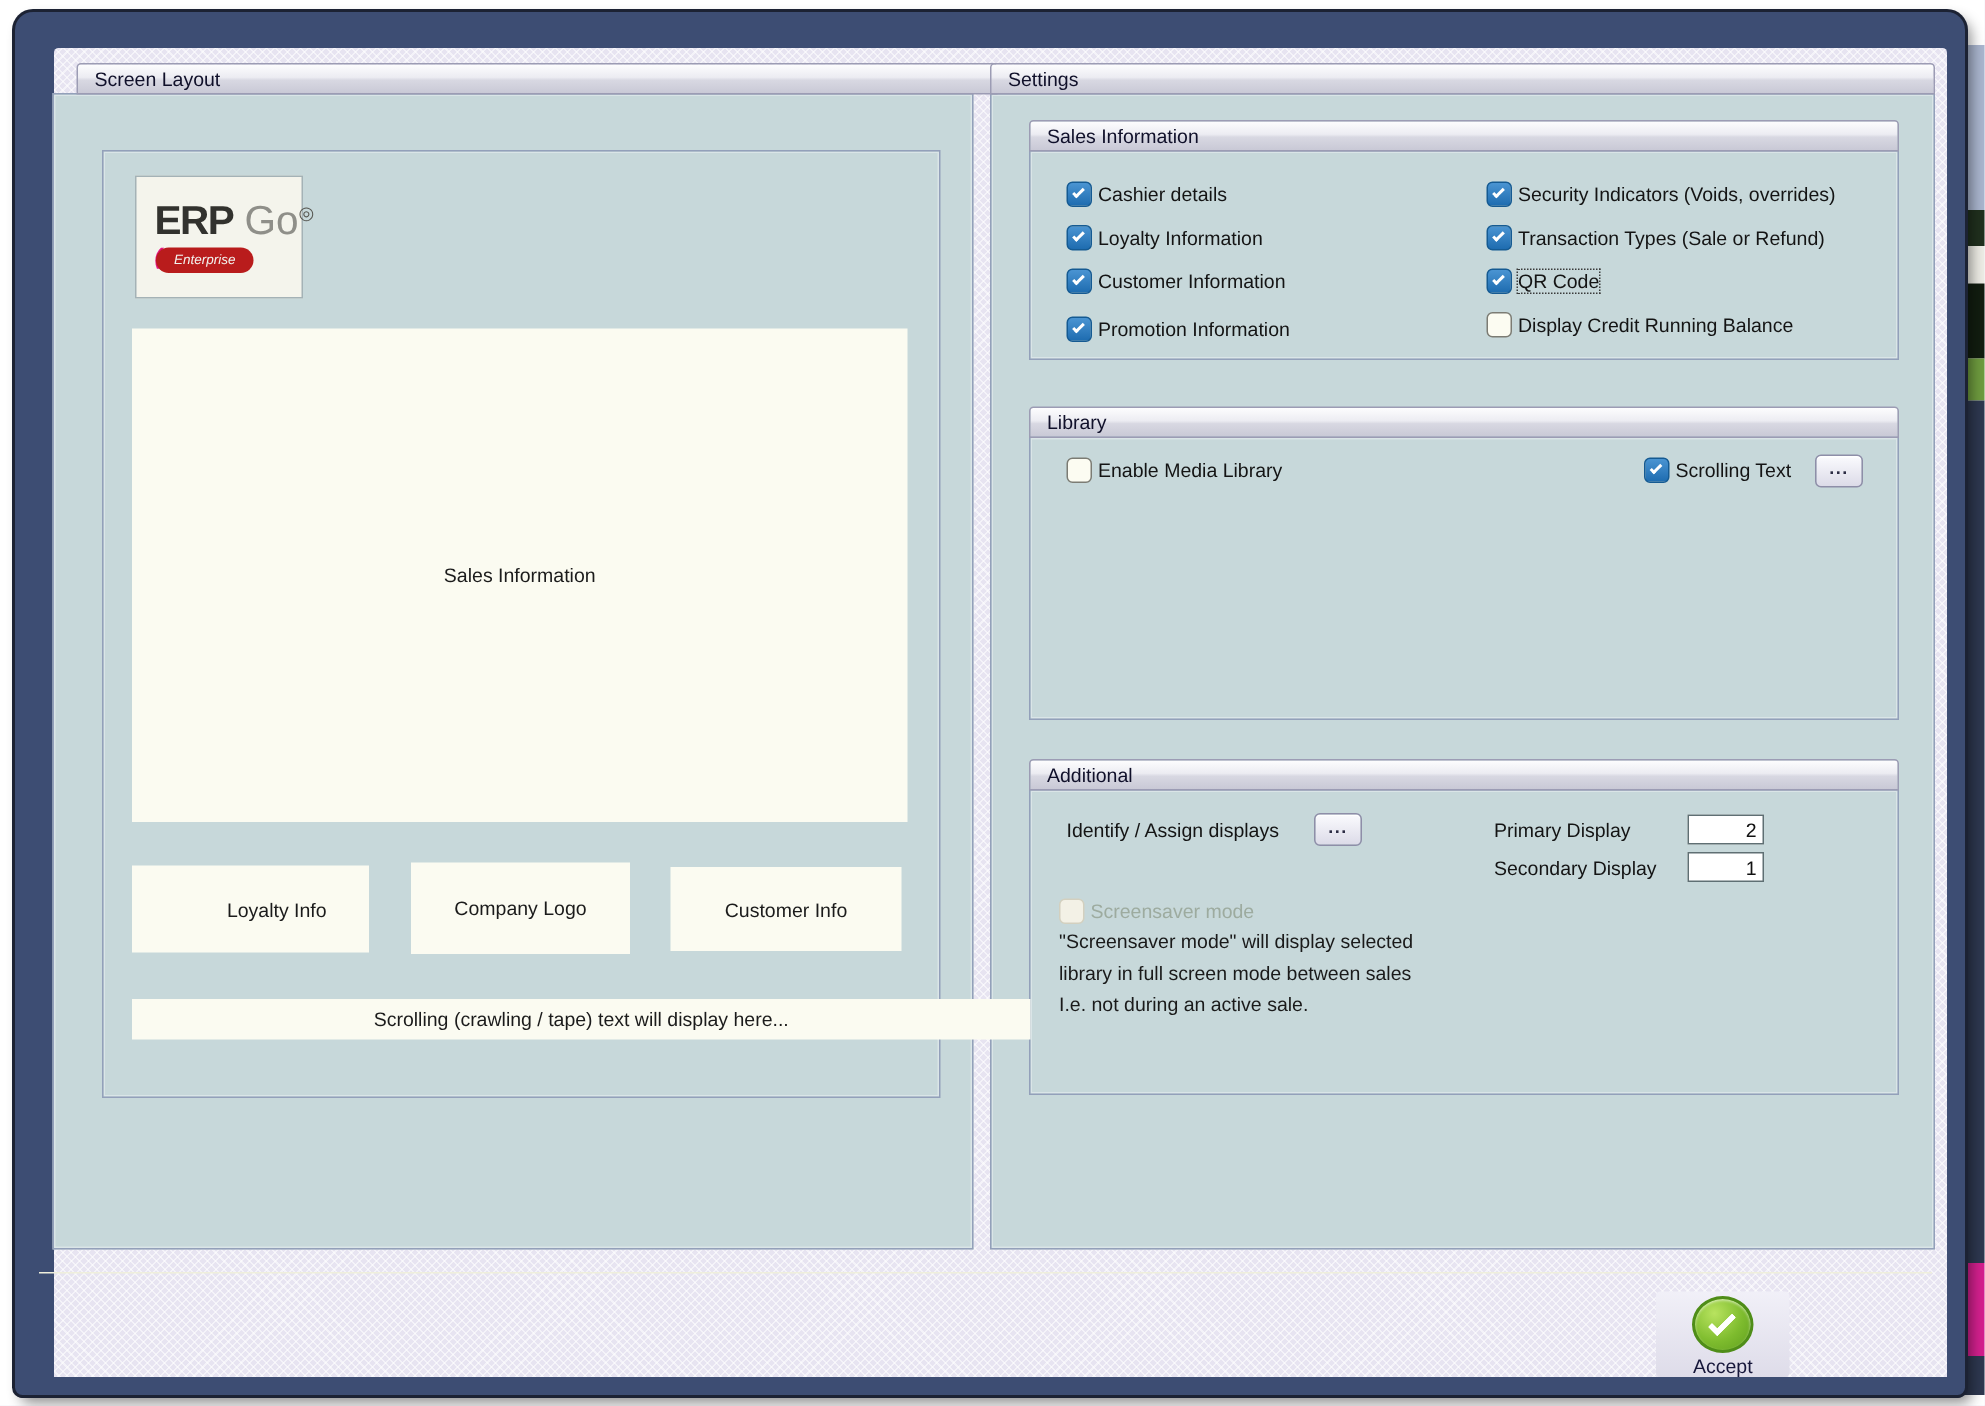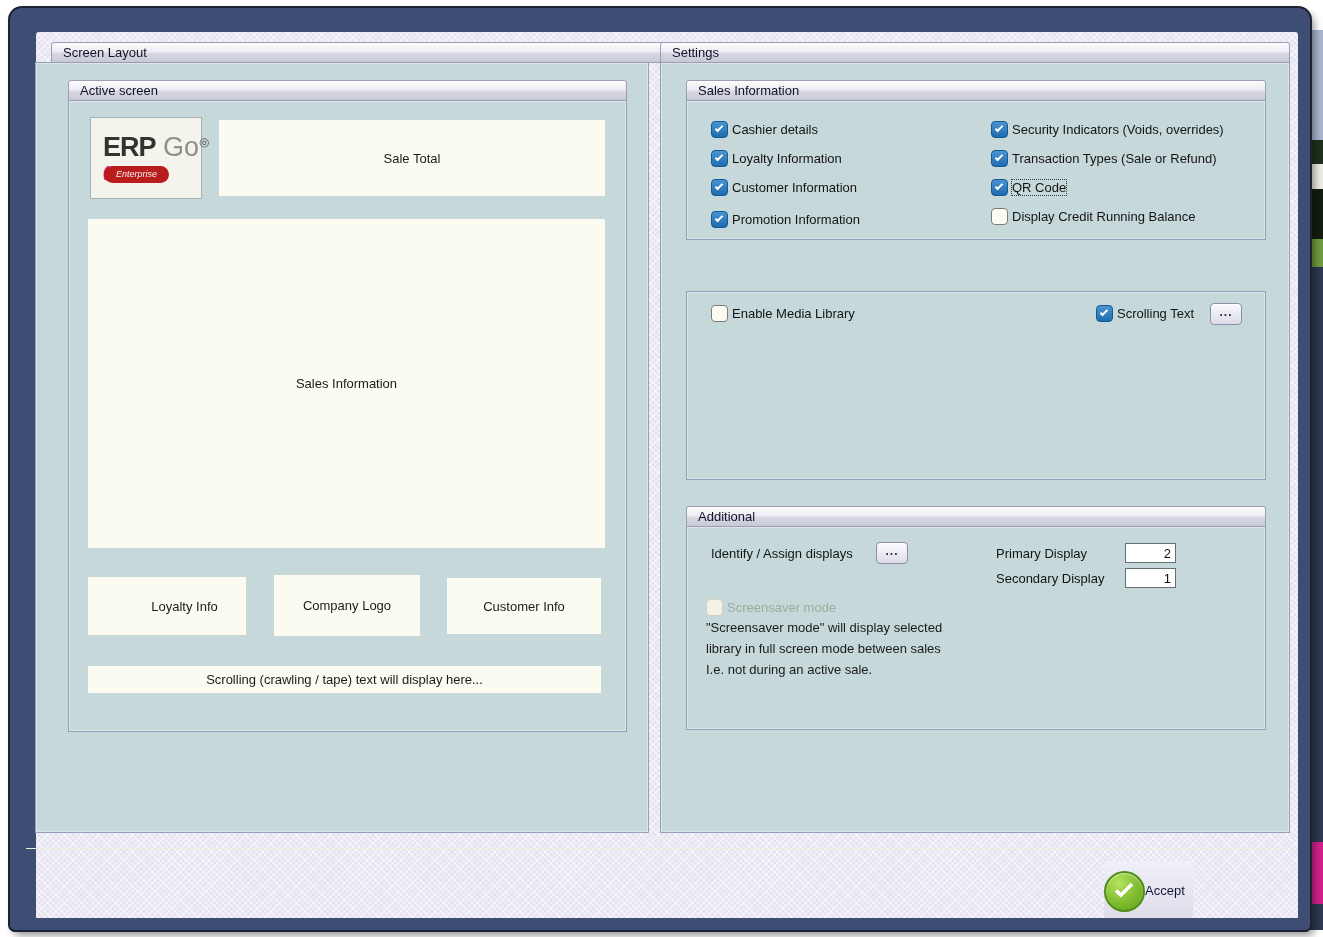--- a/index.html
+++ b/index.html
@@ -71,21 +71,21 @@
       background:#fff; font-size:13px; color:#111; text-align:right; padding-right:4px;
       z-index:5; font-family:"Liberation Sans", sans-serif; }
   .static-label { position:absolute; font-size:13px; color:#141414; white-space:nowrap; z-index:5; }
   .desc { position:absolute; font-size:13px; color:#1a1a1a; line-height:21px; z-index:5; }
 
   
   .bottom-sep { position:absolute; left:26px; top:848px; width:1262px; height:1px;
       background:#efefdc; z-index:3; }
   .accept-btn { position:absolute; left:1104px; top:861px; width:89px; height:57px;
       background:linear-gradient(180deg,#f1f0f8 0%,#dedce9 100%); border-radius:3px;
-      z-index:6; display:flex; flex-direction:row; align-items:center; }
+      z-index:6; display:flex; flex-direction:column; align-items:center; }
   .accept-circle { position:relative; width:41px; height:41px; border-radius:50%;
       margin-top:3px;
       background:radial-gradient(circle at 35% 28%, #b8e35f 0%, #7ebc2e 55%, #5f9e1d 100%);
       border:2px solid #4f8d18; box-shadow:inset 0 1px 2px rgba(255,255,255,0.6); }
   .accept-check { position:absolute; left:9px; top:11px; width:18px; height:9px;
       border-left:4px solid #fff; border-bottom:4px solid #fff; transform:rotate(-45deg);
       border-radius:1px; }
   .accept-label { font-size:13px; color:#16163a; margin-top:1px; }
 </style>
 </head>
@@ -102,39 +102,37 @@
   <div class="sliver" style="top:842px;height:62px;background:#d5208f;"></div>
   <div class="sliver" style="top:904px;height:26px;background:#2e3850;"></div>
 
   <div class="window">
     <div class="window-inner"></div>
   </div>
 
   <div class="gb-header" style="left:51px;top:42px;width:614px;">Screen Layout</div>
   <div class="gb-body" style="left:35px;top:62px;width:614px;height:771px;"></div>
 
-  <div class="gb-header" style="left:68px;top:80px;width:559px;">Active screen</div>
   <div class="gb-body" style="left:68px;top:100px;width:559px;height:632px;"></div>
 
   <div class="logo-box" style="left:90px;top:117px;width:112px;height:82px;">
     <div class="logo-line1"><span class="logo-erp">ERP</span>&nbsp;<span class="logo-go">Go</span><span class="logo-reg">◎</span></div>
     <div class="logo-line2"><span class="logo-paren">(</span><span class="logo-pill">Enterprise</span></div>
   </div>
 
-  <div class="mock-box" style="left:219px;top:120px;width:386px;height:76px;">Sale Total</div>
 
   <div class="mock-box" style="left:88px;top:219px;width:517px;height:329px;">Sales Information</div>
 
   <div class="mock-box" style="left:88px;top:577px;width:158px;height:58px;padding-left:35px;">Loyalty Info</div>
 
   <div class="mock-box" style="left:447px;top:578px;width:154px;height:56px;">Customer Info</div>
 
   <div class="mock-box" style="left:274px;top:575px;width:146px;height:61px;">Company Logo</div>
 
-  <div class="mock-box" style="left:88px;top:666px;width:513px;height:27px;">Scrolling (crawling / tape) text will display here...</div>
+  <div class="mock-box" style="left:88px;top:666px;width:599px;height:27px;">Scrolling (crawling / tape) text will display here...</div>
 
   <div class="gb-header" style="left:660px;top:42px;width:630px;">Settings</div>
   <div class="gb-body" style="left:660px;top:62px;width:630px;height:771px;"></div>
 
   <div class="gb-header" style="left:686px;top:80px;width:580px;">Sales Information</div>
   <div class="gb-body" style="left:686px;top:100px;width:580px;height:140px;"></div>
 
   <div class="cb-row" style="left:711px;top:120px;">
     <span class="cb" data-checked="true">
         <span class="check"></span>
@@ -176,20 +174,21 @@
     <span class="cb" data-checked="true">
         <span class="check"></span>
       </span>
     <span class="cb-label focused">QR Code</span>
   </div>
   <div class="cb-row" style="left:991px;top:207px;">
     <span class="cb" data-checked="false"></span>
     <span class="cb-label">Display Credit Running Balance</span>
   </div>
 
+  <div class="gb-header" style="left:686px;top:271px;width:580px;">Library</div>
   <div class="gb-body" style="left:686px;top:291px;width:580px;height:189px;"></div>
 
   <div class="cb-row" style="left:711px;top:304px;">
     <span class="cb" data-checked="false"></span>
     <span class="cb-label">Enable Media Library</span>
   </div>
   <div class="cb-row" style="left:1096px;top:304px;">
     <span class="cb" data-checked="true">
         <span class="check"></span>
       </span>

